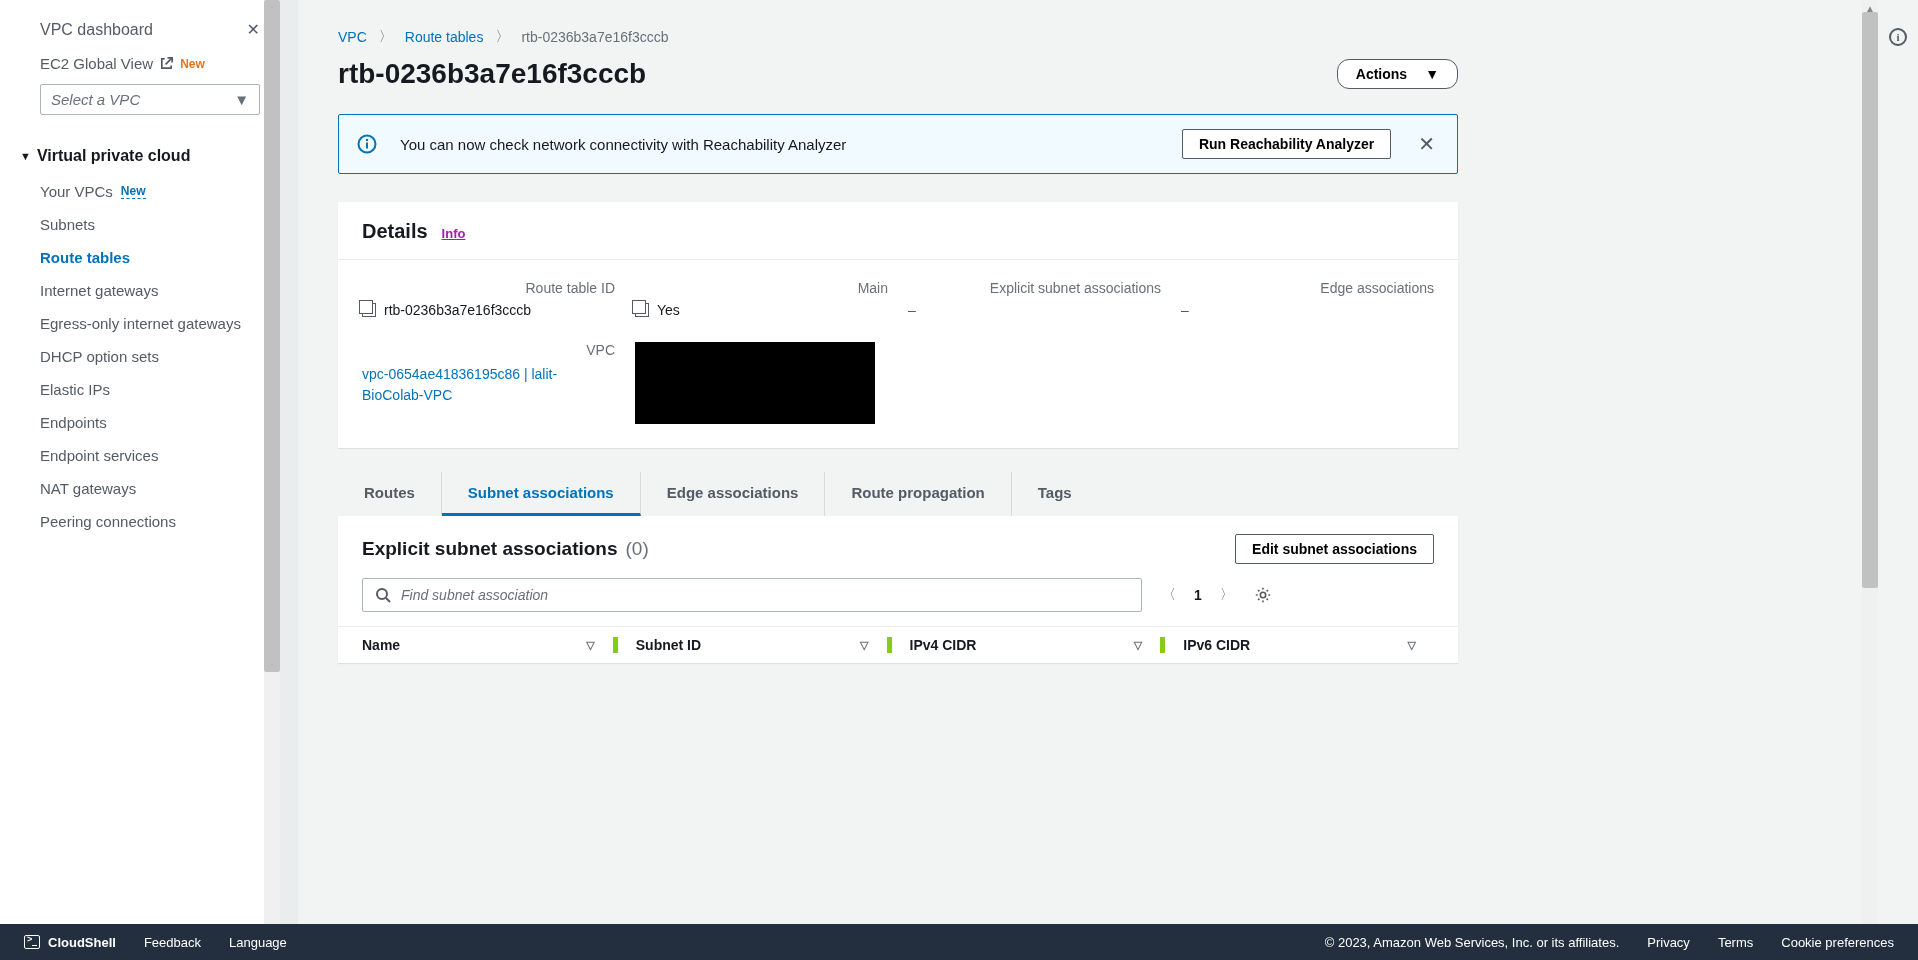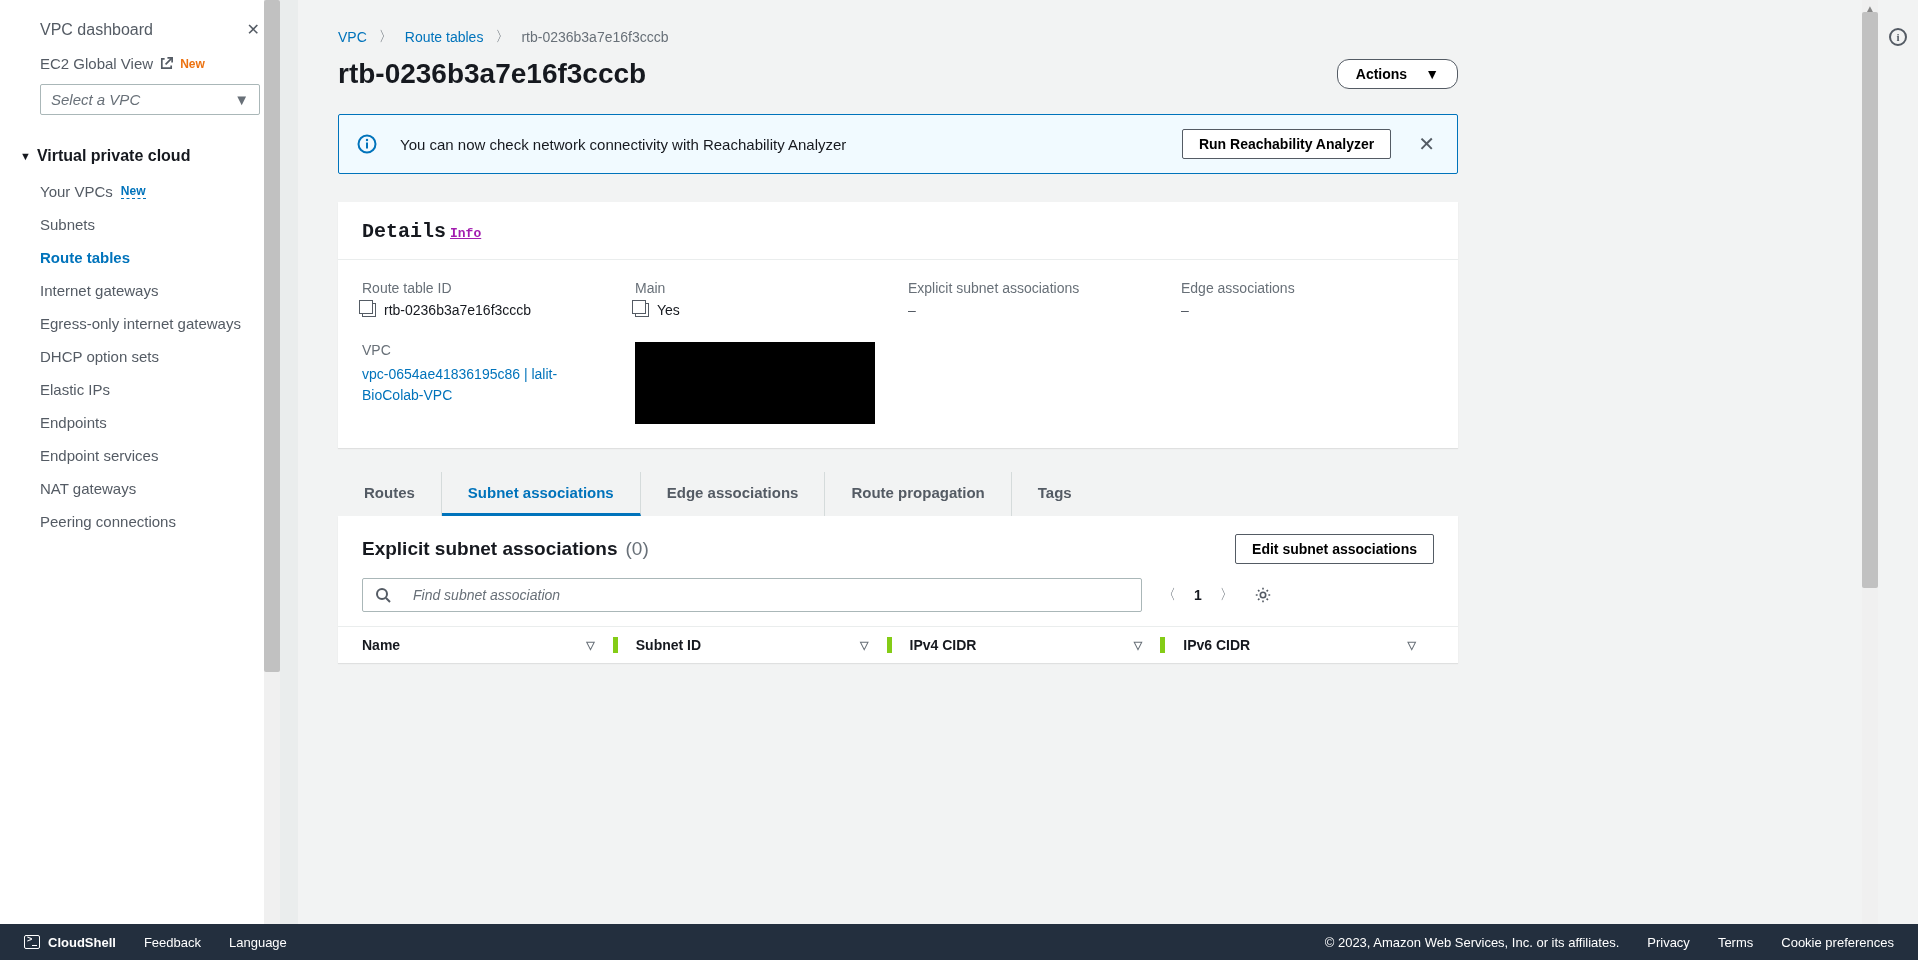--- a/index.html
+++ b/index.html
@@ -254,23 +254,22 @@
 .details-card {
   background: #fff;
   border-radius: 0;
   box-shadow: 0 1px 1px rgba(0,0,0,0.08);
   margin-bottom: 24px;
 }
 .details-header {
   padding: 18px 24px 16px 24px;
   display: flex;
   align-items: baseline;
-  gap: 4px;
+  gap: 14px;
   border-bottom: 1px solid #eaeded;
-  font-family: Liberation Mono, monospace;
 }
 .details-header h2 {
   font-size: 20px;
   font-weight: 700;
 }
 .info-link {
   color: #a21caf;
   font-size: 13px;
   font-weight: 700;
 }
@@ -279,20 +278,21 @@
 }
 .details-grid {
   display: grid;
   grid-template-columns: 1fr 1fr 1fr 1fr;
   gap: 24px 20px;
 }
 .detail-field .label {
   color: #687078;
   font-size: 14px;
   margin-bottom: 6px;
+  text-align: right;
 }
 .detail-field .value {
   font-size: 14px;
   display: flex;
   align-items: center;
   gap: 8px;
 }
 .copy-icon {
   width: 14px;
   height: 14px;
@@ -380,21 +380,21 @@
   gap: 20px;
 }
 .search-box {
   flex: 1;
   max-width: 780px;
   border: 1px solid #aab7b8;
   border-radius: 2px;
   padding: 8px 12px;
   display: flex;
   align-items: center;
-  gap: 22px;
+  gap: 10px;
 }
 .search-box input {
   border: none;
   outline: none;
   flex: 1;
   font-size: 14px;
   font-style: italic;
   color: #687078;
 }
 .search-box input::placeholder { color: #687078; font-style: italic; }

